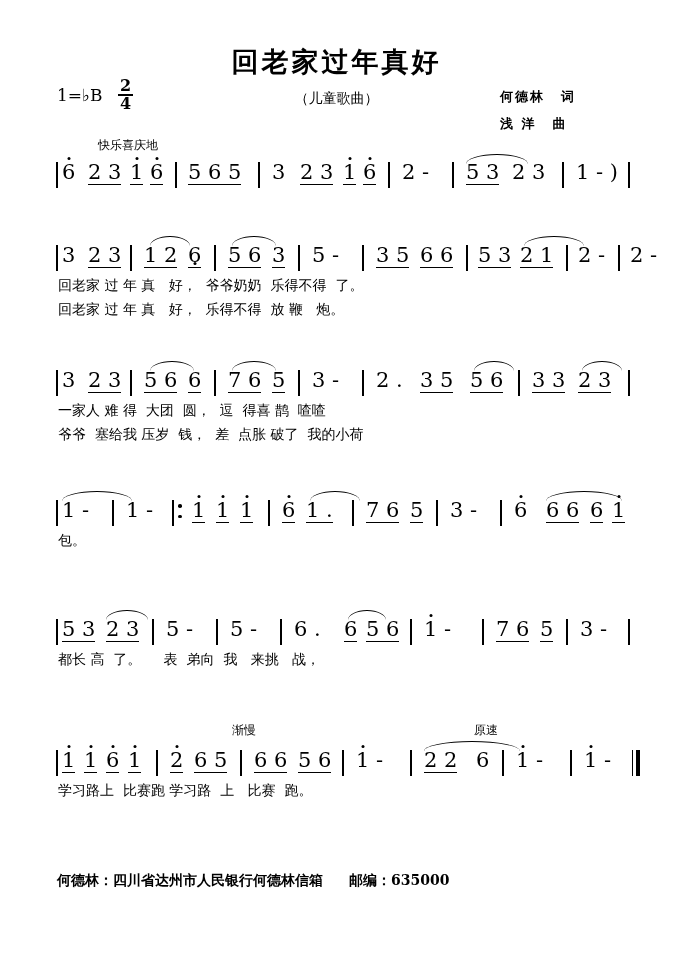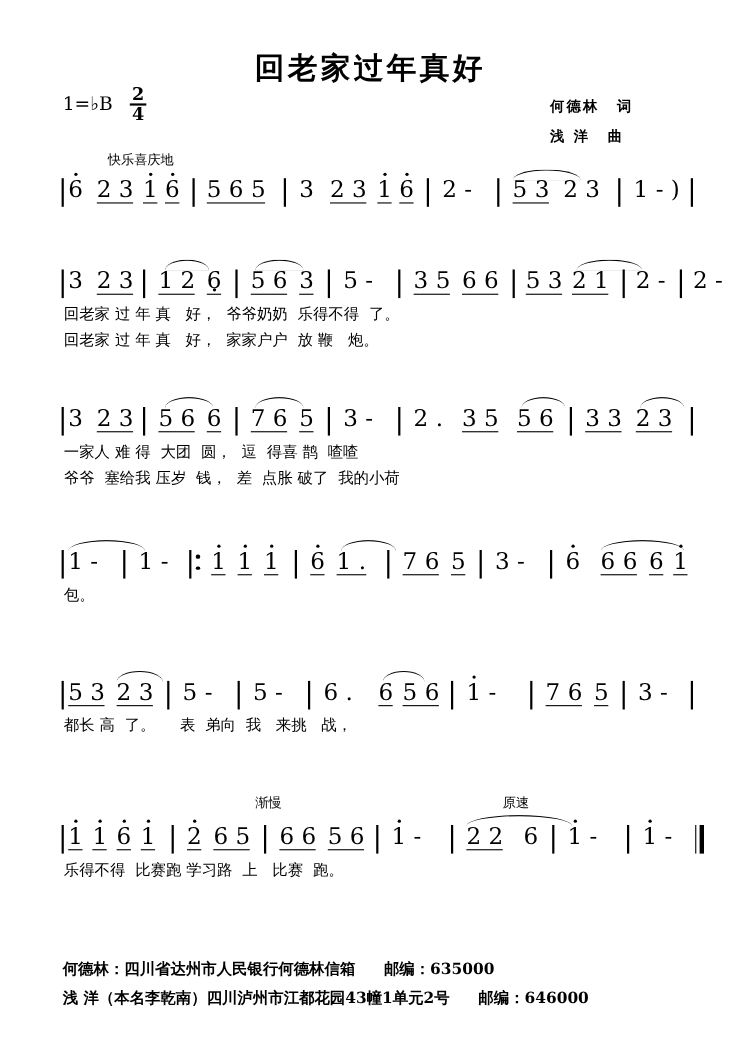--- a/index.html
+++ b/index.html
@@ -172,20 +172,21 @@
   .footer-1 { top: 872px; }
   .footer-2 { top: 899px; }
   .footer .zip { margin-left: 26px; }
 </style>
 </head>
 <body>
 
 <div class="sheet">
 
   <div class="title">回老家过年真好</div>
+  <div class="subtitle">（儿童歌曲）</div>
 
   <div class="credit credit-lyric">
     <span>何德林</span><span class="role">词</span>
   </div>
   <div class="credit credit-music">
     <span>浅 洋</span><span class="role">曲</span>
   </div>
 
   <div class="keysig">1=♭B</div>
   <div class="meter">
@@ -245,21 +246,21 @@
       <span class="tok" style="left:630px;">2&nbsp;-</span>
       <span class="bar" style="left:56px;"></span>
       <span class="slur" style="left:150px; top:-7px; width:40px;"></span>
       <span class="slur" style="left:232px; top:-7px; width:44px;"></span>
       <span class="slur" style="left:524px; top:-7px; width:60px;"></span>
     </div>
     <div class="lyric-line">
       <span class="lyr" style="left:58px;">回老家 过 年 真   好，  爷爷奶奶  乐得不得  了。</span>
     </div>
     <div class="lyric-line">
-      <span class="lyr" style="left:58px;">回老家 过 年 真   好，  家家户户  放 鞭   炮。</span>
+      <span class="lyr" style="left:58px;">回老家 过 年 真   好，  乐得不得  放 鞭   炮。</span>
     </div>
   </div>
 
   <div class="system" style="top:368px;">
     <div class="music-line">
       <span class="tok" style="left:62px;">3</span>
       <span class="tok beam1" style="left:88px;">2&nbsp;3</span>
       <span class="bar" style="left:130px;"></span>
       <span class="tok beam1" style="left:144px;">5&nbsp;6</span>
       <span class="tok beam1" style="left:188px;">6</span>
@@ -347,21 +348,21 @@
       <span class="bar" style="left:628px;"></span>
       <span class="slur" style="left:106px; top:-7px; width:42px;"></span>
       <span class="slur" style="left:348px; top:-7px; width:38px;"></span>
     </div>
     <div class="lyric-line">
       <span class="lyr" style="left:58px;">都长 高  了。     表  弟向  我   来挑   战，</span>
     </div>
   </div>
 
   <div class="tempo-mark" style="top:722px; left:232px;">渐慢</div>
-  <div class="tempo-mark" style="top:722px; left:457px;">原速</div>
+  <div class="tempo-mark" style="top:722px; left:474px;">原速</div>
 
   <div class="system" style="top:748px;">
     <div class="music-line">
       <span class="tok beam1 dot-above" style="left:62px;">1</span>
       <span class="tok beam1 dot-above" style="left:84px;">1</span>
       <span class="tok beam1 dot-above" style="left:106px;">6</span>
       <span class="tok beam1 dot-above" style="left:128px;">1</span>
       <span class="bar" style="left:156px;"></span>
       <span class="tok beam1 dot-above" style="left:170px;">2</span>
       <span class="tok beam1" style="left:194px;">6&nbsp;5</span>
@@ -378,24 +379,21 @@
       <span class="tok dot-above" style="left:516px;">1</span>
       <span class="tok" style="left:536px;">-</span>
       <span class="bar" style="left:570px;"></span>
       <span class="tok dot-above" style="left:584px;">1</span>
       <span class="tok" style="left:604px;">-</span>
       <span class="bar" style="left:56px;"></span>
       <span class="bar-end" style="left:632px;"></span>
       <span class="slur" style="left:424px; top:-7px; width:96px;"></span>
     </div>
     <div class="lyric-line">
-      <span class="lyr" style="left:58px;">乐得不得  比赛跑 学习路  上   比赛  跑。</span>
+      <span class="lyr" style="left:58px;">学习路上  比赛跑 学习路  上   比赛  跑。</span>
     </div>
   </div>
 
   <div class="footer footer-1">
     <span>何德林：四川省达州市人民银行何德林信箱</span><span class="zip">邮编：635000</span>
   </div>
-  <div class="footer footer-2">
-    <span>浅 洋（本名李乾南）四川泸州市江都花园43幢1单元2号</span><span class="zip">邮编：646000</span>
-  </div>
 
 </div>
 
 </body></html>

